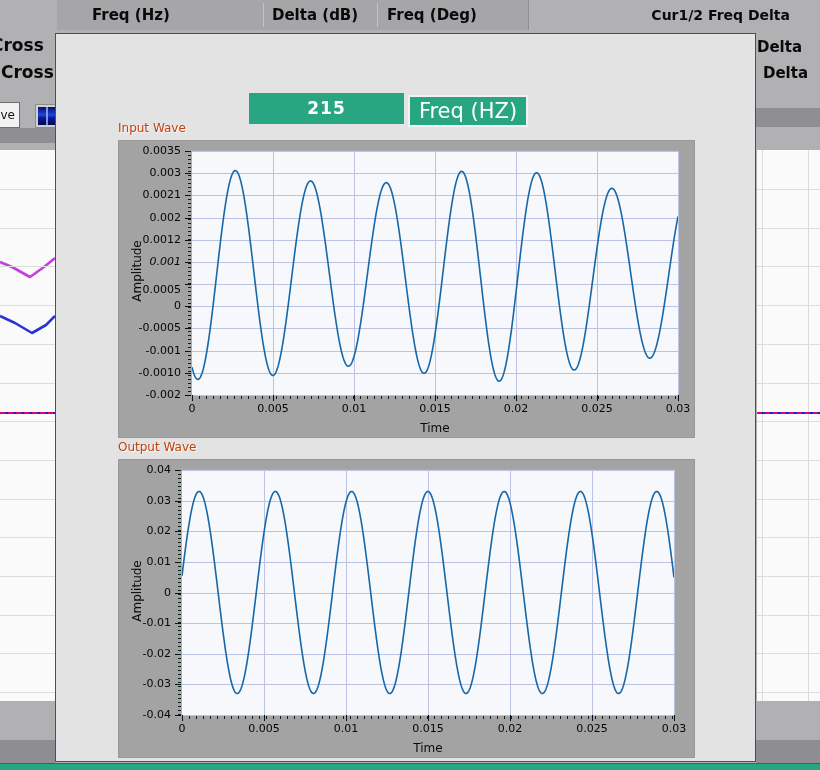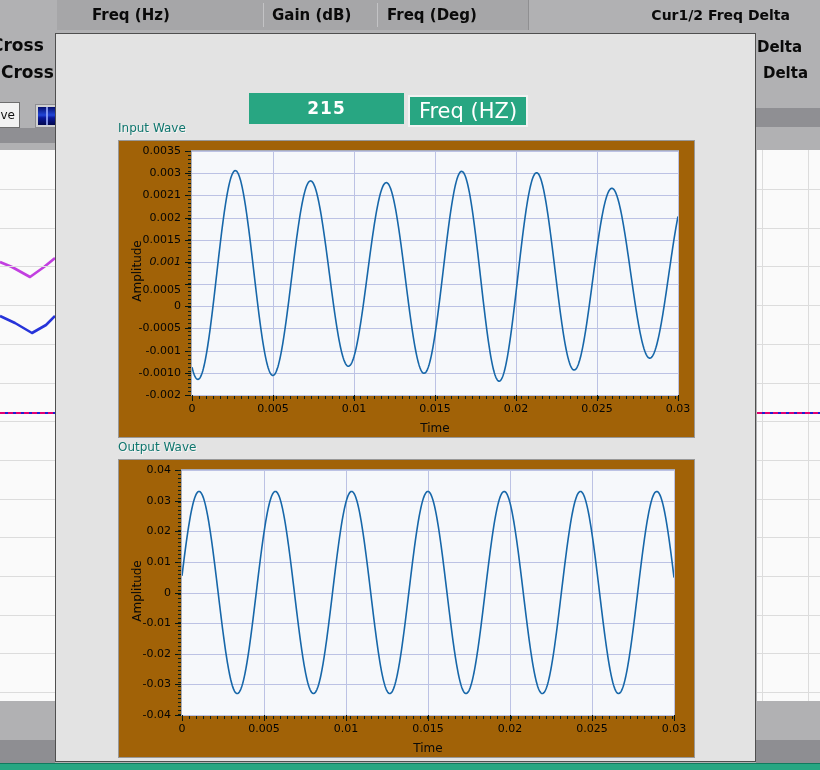--- a/index.html
+++ b/index.html
@@ -48,24 +48,24 @@
   #btn-max{left:605px;}
   #btn-max .sq{display:inline-block;width:10px;height:10px;border:1px solid #CFCFCF;vertical-align:middle;}
   #btn-close{left:655px;font-size:14px;}
   
   #freq-value{left:193px;top:59px;width:155px;height:31px;background:#28A682;
     color:#fff;font-size:17px;font-weight:bold;text-align:center;line-height:31px;letter-spacing:1px;}
   #freq-label{left:352px;top:61px;width:120px;height:32px;background:#28A682;
     box-shadow:inset 0 0 0 2px #f2f2f2;color:#fff;font-size:21px;
     text-align:center;line-height:32px;white-space:nowrap;}
   
-  .chart-title{font-size:12px;color:#0f766e;text-shadow:1px 1px 0 #f7f7f7;white-space:nowrap;}
+  .chart-title{font-size:12px;color:#c2410c;text-shadow:1px 1px 0 #f7f7f7;white-space:nowrap;}
   #input-title{left:62px;top:87px;}
   #output-title{left:62px;top:406px;}
-  .chart{background:#a16207;border:1px solid #989898;box-sizing:border-box;}
+  .chart{background:#a3a3a3;border:1px solid #989898;box-sizing:border-box;}
   #chart-input{left:62px;top:106px;width:577px;height:298px;}
   #chart-output{left:62px;top:425px;width:577px;height:299px;}
   .plotarea{position:absolute;background:#F6F8FB;border:1px solid #A9ACB8;box-sizing:content-box;}
   .gridh{position:absolute;left:0;right:0;height:1px;background:#BCC2E4;}
   .gridv{position:absolute;top:0;bottom:0;width:1px;background:#BCC2E4;}
   .ytick-label{position:absolute;text-align:right;font-size:11px;color:#050505;white-space:nowrap;}
   .xtick-label{position:absolute;font-size:11px;color:#050505;white-space:nowrap;transform:translateX(-50%);}
   .majtick-y{position:absolute;width:6px;height:1px;background:#05140f;}
   .majtick-x{position:absolute;width:1px;height:6px;background:#05140f;}
   .minticks-y{position:absolute;width:3px;background:repeating-linear-gradient(180deg,#0a1f18 0 1px,transparent 1px 4px);}
@@ -73,21 +73,21 @@
   .axis-x-label{position:absolute;font-size:12px;color:#0a0a0a;transform:translateX(-50%);white-space:nowrap;}
   .axis-y-label{position:absolute;width:140px;text-align:center;font-size:12px;color:#0a0a0a;
     transform:rotate(-90deg);white-space:nowrap;}
   svg{display:block;}
 </style>
 </head>
 <body>
 
 <div class="abs" id="bg-header">
   <span class="hdr-label" style="left:35px">Freq (Hz)</span>
-  <span class="hdr-label" style="left:215px">Gain (dB)</span>
+  <span class="hdr-label" style="left:215px">Delta (dB)</span>
   <span class="hdr-label" style="left:330px">Freq (Deg)</span>
   <div class="hdr-sep" style="left:206px"></div>
   <div class="hdr-sep" style="left:320px"></div>
 </div>
 <span class="abs" id="cur-label">Cur1/2 Freq Delta</span>
 
 <span class="abs cross-label" style="left:-9px;top:35px">Cross</span>
 <span class="abs cross-label" style="left:1px;top:62px">Cross</span>
 
 <div class="abs" id="ve-button">ve</div>
@@ -179,21 +179,21 @@
         </svg>
       </div>
       <div class="ytick-label" style="left: 0px; width: 62px; top: 3px;">0.0035</div>
       <div class="majtick-y" style="left: 66px; top: 10px;"></div>
       <div class="ytick-label" style="left: 0px; width: 62px; top: 25.1818px;">0.003</div>
       <div class="majtick-y" style="left: 66px; top: 32.1818px;"></div>
       <div class="ytick-label" style="left: 0px; width: 62px; top: 47.3636px;">0.0021</div>
       <div class="majtick-y" style="left: 66px; top: 54.3636px;"></div>
       <div class="ytick-label" style="left: 0px; width: 62px; top: 69.5455px;">0.002</div>
       <div class="majtick-y" style="left: 66px; top: 76.5455px;"></div>
-      <div class="ytick-label" style="left: 0px; width: 62px; top: 91.7273px;">0.0015</div>
+      <div class="ytick-label" style="left: 0px; width: 62px; top: 91.7273px;">0.0012</div>
       <div class="majtick-y" style="left: 66px; top: 98.7273px;"></div>
       <div class="ytick-label" style="left: 0px; width: 62px; top: 113.909px; font-style: italic;">0.001</div>
       <div class="majtick-y" style="left: 66px; top: 120.909px;"></div>
       <div class="ytick-label" style="left: 0px; width: 62px; top: 142px;">0.0005</div>
       <div class="majtick-y" style="left: 66px; top: 143.091px;"></div>
       <div class="ytick-label" style="left: 0px; width: 62px; top: 158.273px;">0</div>
       <div class="majtick-y" style="left: 66px; top: 165.273px;"></div>
       <div class="ytick-label" style="left: 0px; width: 62px; top: 180.455px;">-0.0005</div>
       <div class="majtick-y" style="left: 66px; top: 187.455px;"></div>
       <div class="ytick-label" style="left: 0px; width: 62px; top: 202.636px;">-0.001</div>

